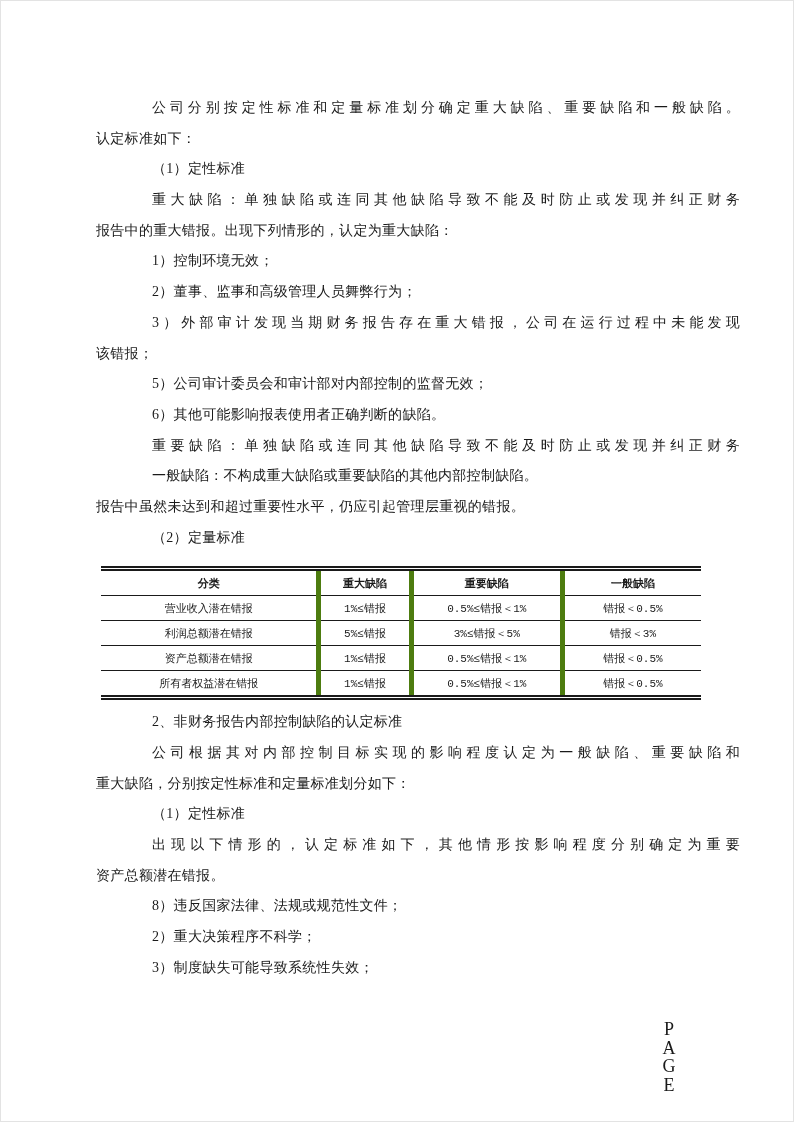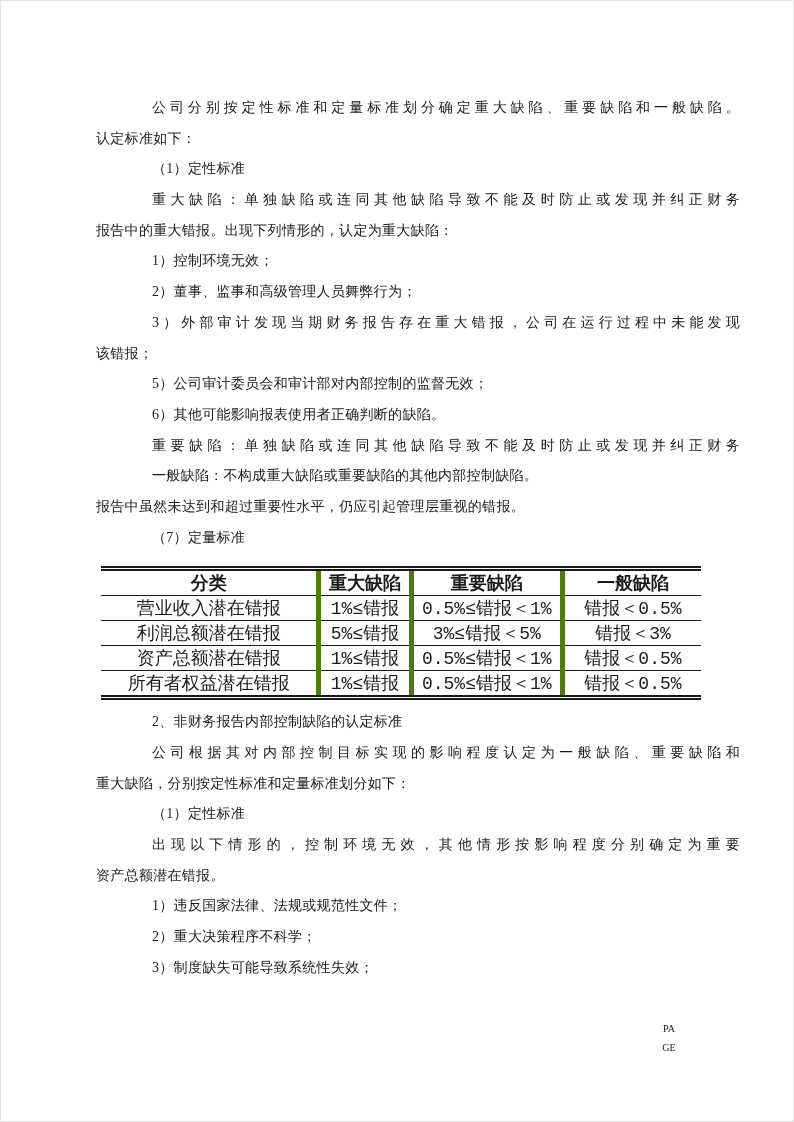--- a/index.html
+++ b/index.html
@@ -40,42 +40,42 @@
     table-layout: fixed;
     width: 600px;
     margin-left: 5px;
     margin-top: 13px;
     border-top: 5px double #1a1a1a;
     border-bottom: 5px double #1a1a1a;
   }
   .qtable th, .qtable td {
     text-align: center;
     vertical-align: middle;
-    font-size: 18px;
+    font-size: 11px;
     padding: 0;
     overflow: hidden;
   }
   .qtable th {
     font-weight: bold;
     height: 24px;
     border-bottom: 1.5px solid #1a1a1a;
   }
   .qtable td {
     height: 24px;
     border-bottom: 1px solid #1a1a1a;
     font-family: Liberation Mono, monospace;
   }
   .qtable tbody tr:last-child td { border-bottom: none; }
   .qtable th + th, .qtable td + td { border-left: 5px solid #4d7c0f; }
   .after-block { margin-top: 7px; }
   .page-field {
     position: absolute;
     left: 661px; top: 1019px;
     width: 14px;
-    font-size: 10px;
+    font-size: 18px;
     line-height: 18.5px;
     text-align: center;
     word-break: break-all;
     color: #1a1a1a;
   }
 </style>
 </head>
 <body>
 
 <div class="page">
@@ -89,21 +89,21 @@
         <div class="line">报告中的重大错报。出现下列情形的，认定为重大缺陷：</div>
         <div class="line indent">1）控制环境无效；</div>
         <div class="line indent">2）董事、监事和高级管理人员舞弊行为；</div>
         <div class="line indent justify">3）外部审计发现当期财务报告存在重大错报，公司在运行过程中未能发现</div>
         <div class="line">该错报；</div>
         <div class="line indent">5）公司审计委员会和审计部对内部控制的监督无效；</div>
         <div class="line indent">6）其他可能影响报表使用者正确判断的缺陷。</div>
         <div class="line indent justify">重要缺陷：单独缺陷或连同其他缺陷导致不能及时防止或发现并纠正财务</div>
         <div class="line indent">一般缺陷：不构成重大缺陷或重要缺陷的其他内部控制缺陷。</div>
         <div class="line">报告中虽然未达到和超过重要性水平，仍应引起管理层重视的错报。</div>
-        <div class="line indent">（7）定量标准</div>
+        <div class="line indent">（2）定量标准</div>
       </div>
 
     <table class="qtable">
       <colgroup id="table-cols">
           <col style="width: 36.3%;">
           <col style="width: 15.4%;">
           <col style="width: 25.2%;">
           <col style="width: 23.1%;">
         </colgroup>
       <thead>
@@ -140,23 +140,23 @@
             <td>错报＜0.5%</td>
           </tr>
         </tbody>
     </table>
 
     <div id="after-block" class="after-block">
         <div class="line indent">2、非财务报告内部控制缺陷的认定标准</div>
         <div class="line indent justify">公司根据其对内部控制目标实现的影响程度认定为一般缺陷、重要缺陷和</div>
         <div class="line">重大缺陷，分别按定性标准和定量标准划分如下：</div>
         <div class="line indent">（1）定性标准</div>
-        <div class="line indent justify">出现以下情形的，控制环境无效，其他情形按影响程度分别确定为重要</div>
+        <div class="line indent justify">出现以下情形的，认定标准如下，其他情形按影响程度分别确定为重要</div>
         <div class="line">资产总额潜在错报。</div>
-        <div class="line indent">1）违反国家法律、法规或规范性文件；</div>
+        <div class="line indent">8）违反国家法律、法规或规范性文件；</div>
         <div class="line indent">2）重大决策程序不科学；</div>
         <div class="line indent">3）制度缺失可能导致系统性失效；</div>
       </div>
 
   </div>
 
   <div class="page-field">PAGE</div>
 </div>
 
 </body></html>

